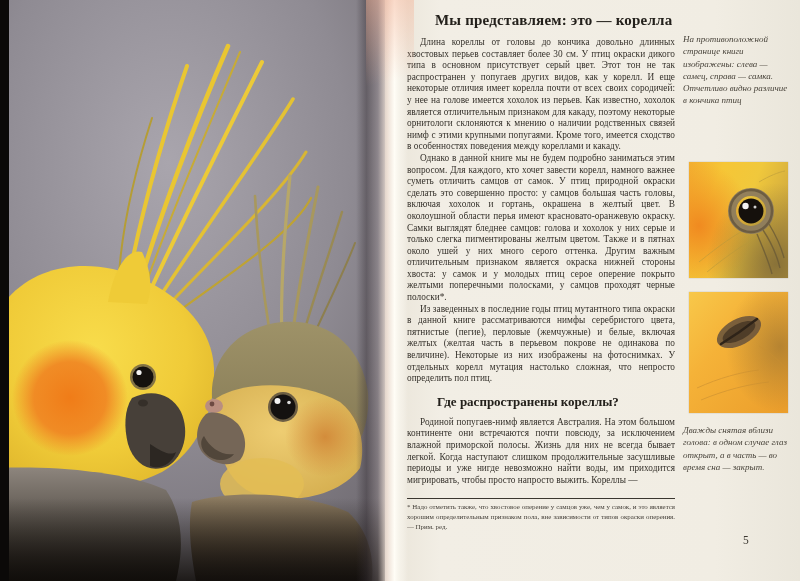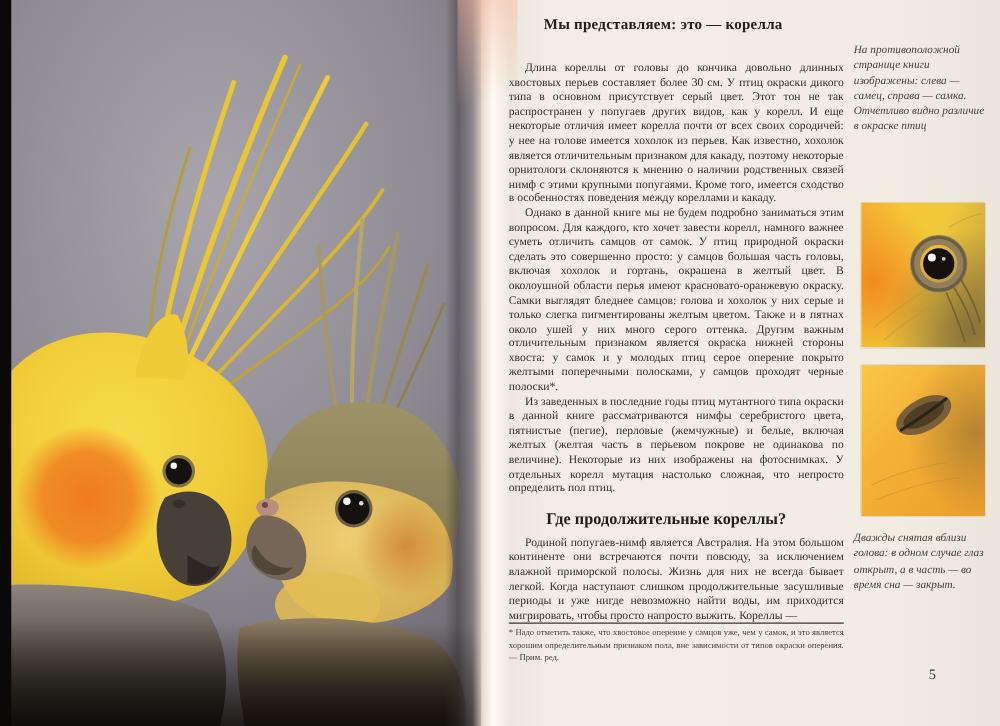--- a/index.html
+++ b/index.html
@@ -25,21 +25,21 @@
   .spine-tint { position:absolute; left:366px; top:0; width:48px; height:130px;
     background:linear-gradient(168deg, rgba(244,178,150,0.5) 0%, rgba(244,178,150,0) 62%);
     pointer-events:none; }
 
   
   .right-page { position:absolute; left:385px; top:0; width:415px; height:581px;
     background:linear-gradient(90deg, #d8cec0 0px, #ece7dc 18px, #f2eee5 55px, #f1ede3 330px, #eae6db 415px); }
 
   .main-col { position:absolute; left:22px; top:12px; width:268px; height:486px; overflow:hidden;
     color:#2f2b26; }
-  .article-title { font-size:12px; font-weight:bold; margin:0 0 23px 28px; letter-spacing:0.2px; color:#23201b; }
+  .article-title { font-size:15px; font-weight:bold; margin:0 0 8px 28px; letter-spacing:0.2px; color:#23201b; }
   .main-col p { font-size:9.3px; line-height:11.6px; text-align:justify; text-indent:13px;
     color:#34302a; }
   .section-title { font-size:13px; font-weight:bold; margin:9px 0 7px 30px; color:#23201b; }
 
   .footnote-block { position:absolute; left:22px; top:498px; width:268px; }
   .footnote-rule { border-top:1px solid #3a362f; width:100%; height:0; }
   .footnote { font-size:6.9px; line-height:10px; text-align:justify; color:#45403a; padding-top:3px; }
 
   
   .sidebar-caption { position:absolute; width:110px; font-style:italic; font-size:9px;
@@ -165,30 +165,30 @@
     </svg>
   </div>
 
   <div class="right-page">
 
     <div class="main-col">
       <h1 class="article-title">Мы представляем: это — корелла</h1>
       <p>Длина кореллы от головы до кончика довольно длинных хвостовых перьев составляет более 30 см. У птиц окраски дикого типа в основном присутствует серый цвет. Этот тон не так распространен у попугаев других видов, как у корелл. И еще некоторые отличия имеет корелла почти от всех своих сородичей: у нее на голове имеется хохолок из перьев. Как известно, хохолок является отличительным признаком для какаду, поэтому некоторые орнитологи склоняются к мнению о наличии родственных связей нимф с этими крупными попугаями. Кроме того, имеется сходство в особенностях поведения между кореллами и какаду.</p>
       <p>Однако в данной книге мы не будем подробно заниматься этим вопросом. Для каждого, кто хочет завести корелл, намного важнее суметь отличить самцов от самок. У птиц природной окраски сделать это совершенно просто: у самцов большая часть головы, включая хохолок и гортань, окрашена в желтый цвет. В околоушной области перья имеют красновато-оранжевую окраску. Самки выглядят бледнее самцов: голова и хохолок у них серые и только слегка пигментированы желтым цветом. Также и в пятнах около ушей у них много серого оттенка. Другим важным отличительным признаком является окраска нижней стороны хвоста: у самок и у молодых птиц серое оперение покрыто желтыми поперечными полосками, у самцов проходят черные полоски*.</p>
       <p>Из заведенных в последние годы птиц мутантного типа окраски в данной книге рассматриваются нимфы серебристого цвета, пятнистые (пегие), перловые (жемчужные) и белые, включая желтых (желтая часть в перьевом покрове не одинакова по величине). Некоторые из них изображены на фотоснимках. У отдельных корелл мутация настолько сложная, что непросто определить пол птиц.</p>
-      <h2 class="section-title">Где продолжительные кореллы?</h2>
+      <h2 class="section-title">Где распространены кореллы?</h2>
       <p>Родиной попугаев-нимф является Австралия. На этом большом континенте они встречаются почти повсюду, за исключением влажной приморской полосы. Жизнь для них не всегда бывает легкой. Когда наступают слишком продолжительные засушливые периоды и уже нигде невозможно найти воды, им приходится мигрировать, чтобы просто напросто выжить. Кореллы —</p>
     </div>
 
     <div class="footnote-block">
       <div class="footnote-rule"></div>
       <div class="footnote">* Надо отметить также, что хвостовое оперение у самцов уже, чем у самок, и это является хорошим определительным признаком пола, вне зависимости от типов окраски оперения. — Прим. ред.</div>
     </div>
 
-    <div class="sidebar-caption caption-top">На противоположной странице книги изображены: слева — самец, справа — самка. Отчетливо видно различие в окраске птиц</div>
+    <div class="sidebar-caption caption-top">На противоположной странице книги изображены: слева — самец, справа — самка. Отчетливо видно различие в кончика птиц</div>
 
     <div class="side-photo photo-eye-open">
       <svg viewBox="0 0 99 116" width="99" height="116" xmlns="http://www.w3.org/2000/svg">
         <defs>
           <linearGradient id="p1bg" x1="0" y1="0" x2="1" y2="0.45">
             <stop offset="0%" stop-color="#f3ae30"></stop>
             <stop offset="30%" stop-color="#f6c636"></stop>
             <stop offset="62%" stop-color="#f0c83c"></stop>
             <stop offset="100%" stop-color="#cfa83e"></stop>
           </linearGradient>

